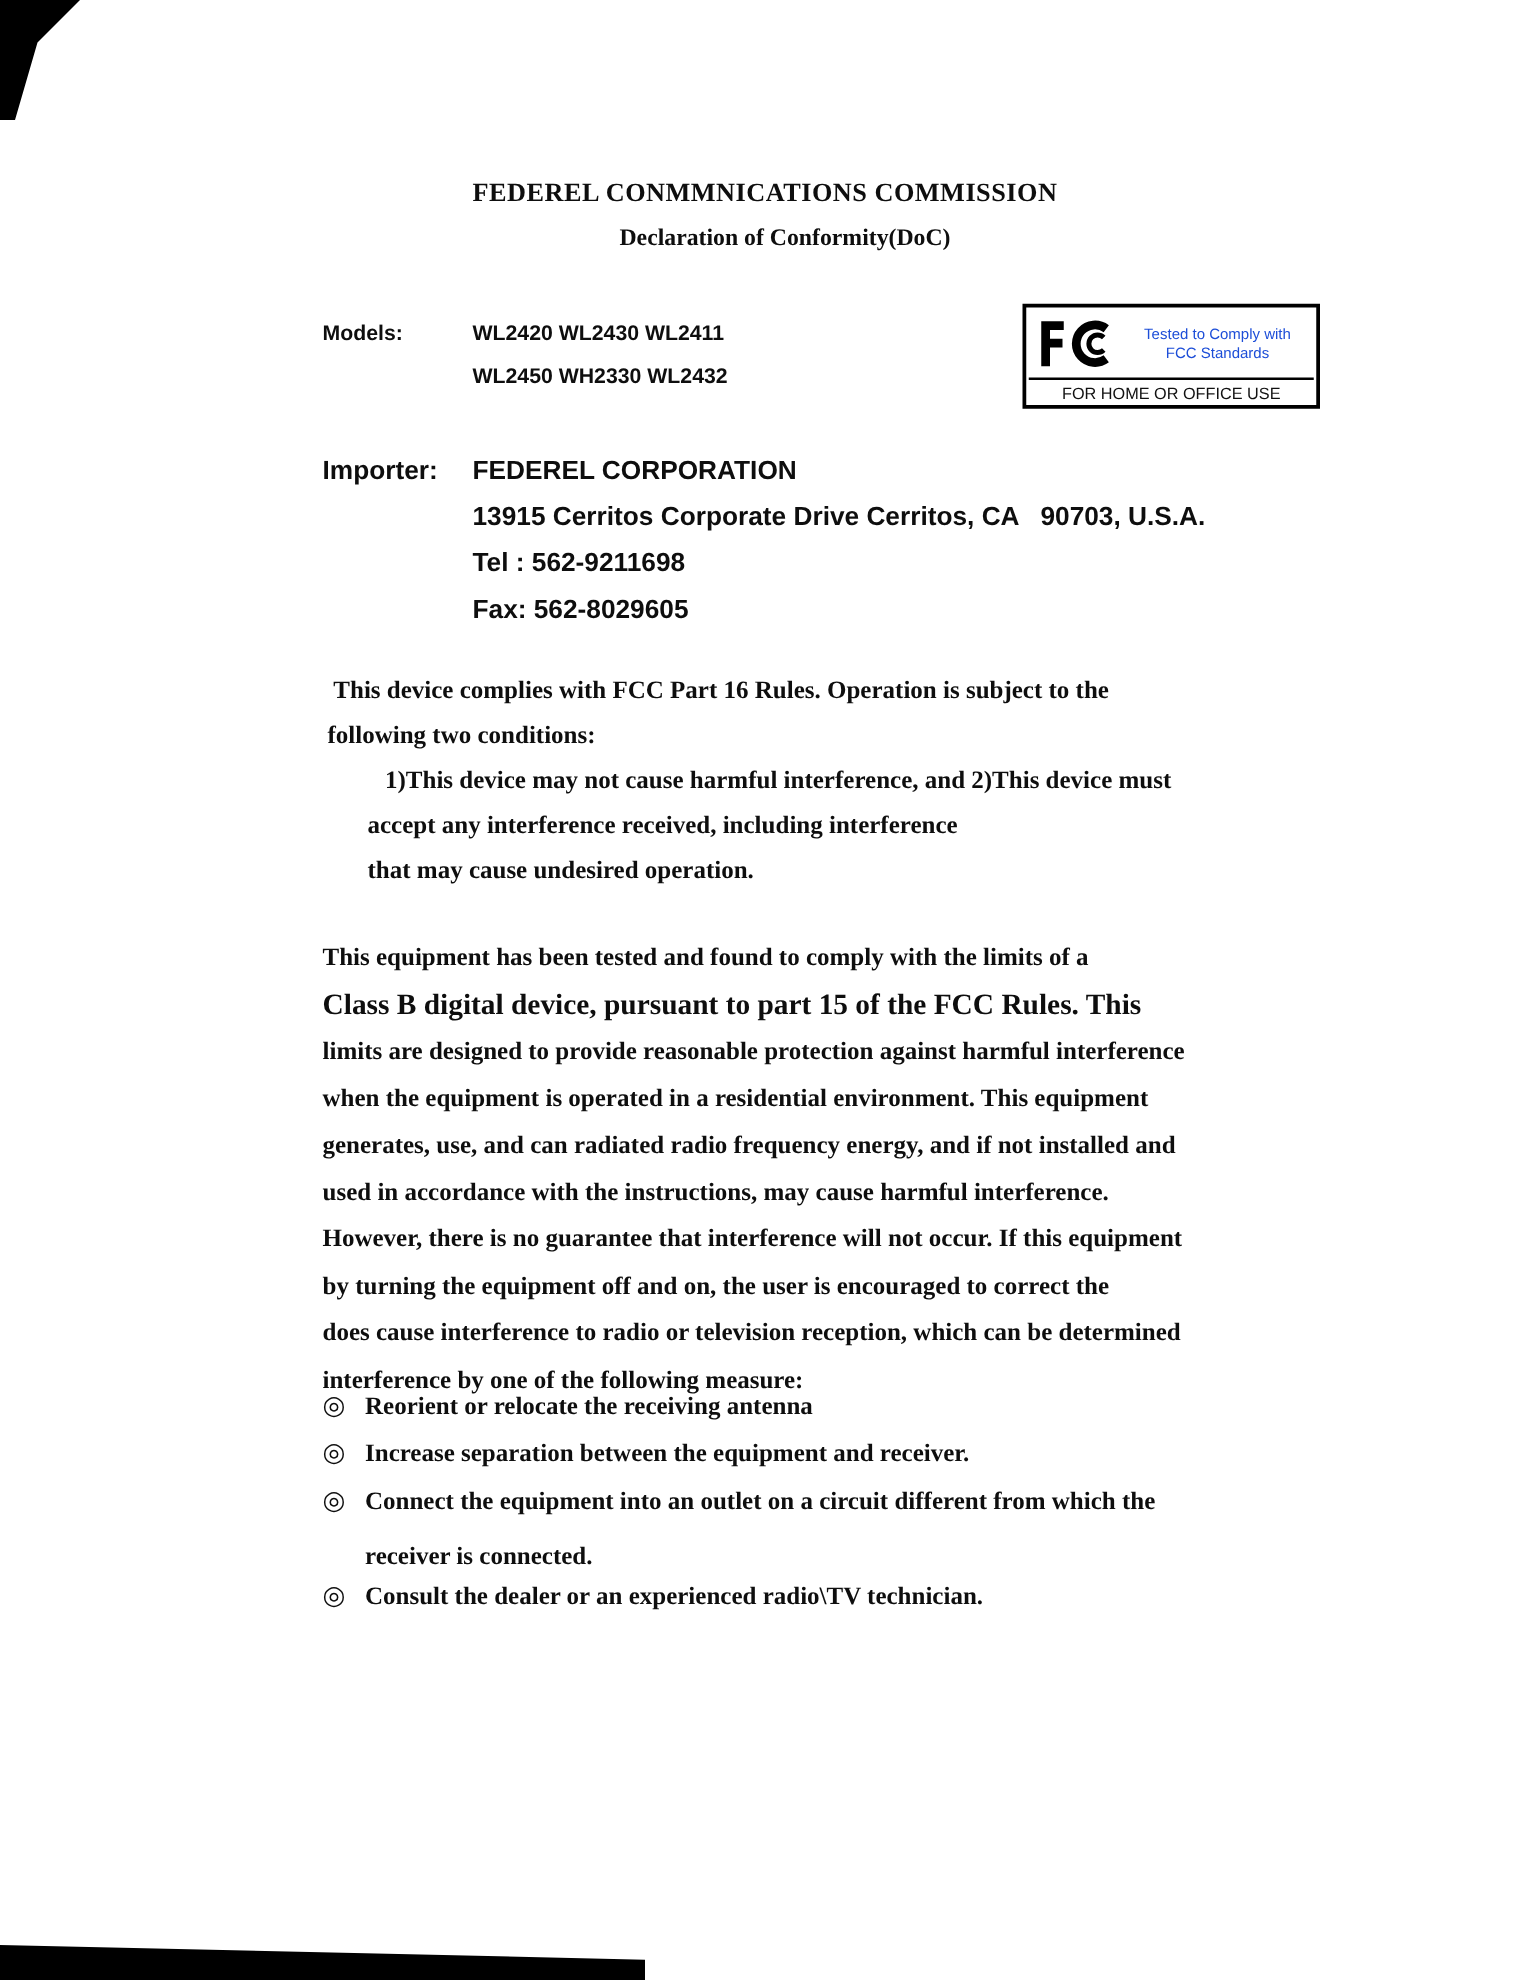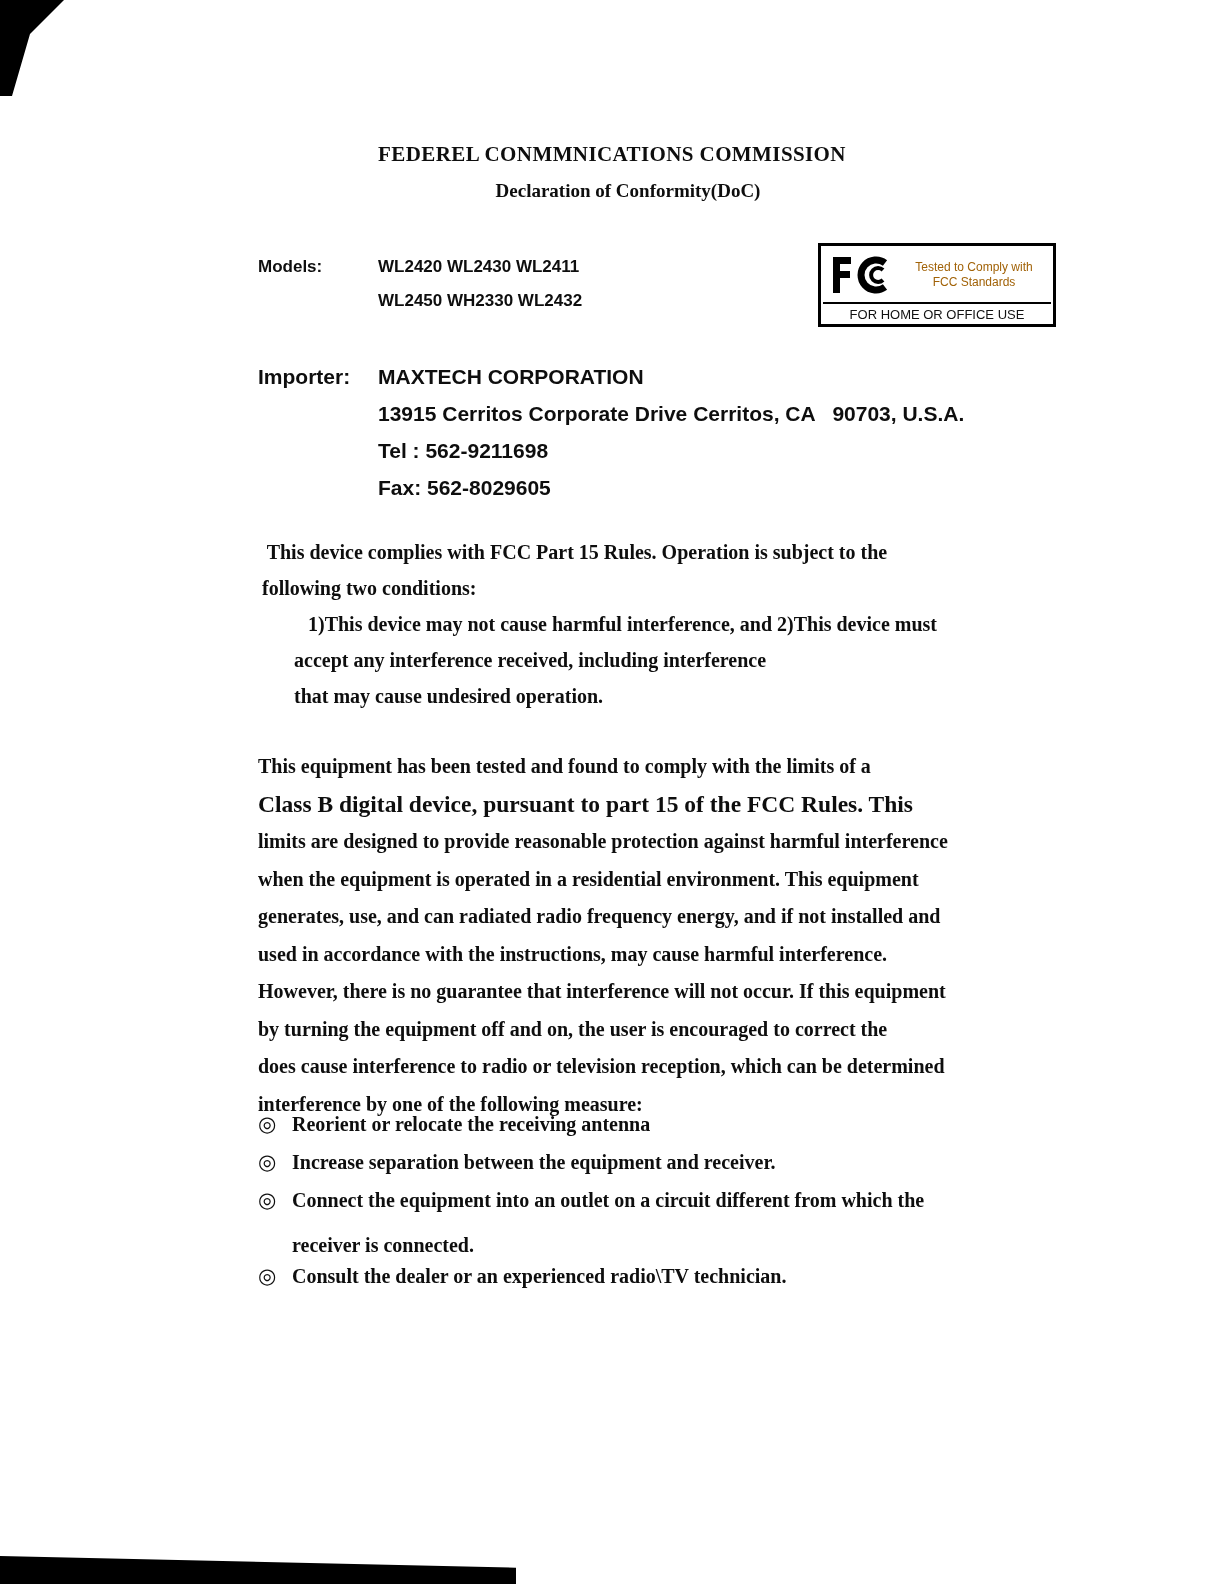--- a/index.html
+++ b/index.html
@@ -42,21 +42,21 @@
   .field-row { display: flex; }
   .field-label { width: 120px; flex: 0 0 120px; white-space: pre; }
   .field-value { white-space: pre; }
 
   .fcc-box {
     position: absolute; left: 818px; top: 243px; width: 238px; height: 84px;
     border: 3px solid #000; background: #fff;
   }
   .fcc-top { display: flex; align-items: center; height: 56px; padding: 2px 4px 0 6px; }
   .fcc-logo { width: 72px; height: 48px; flex: 0 0 72px; }
-  .fcc-claim { flex: 1; text-align: center; font-size: 12px; line-height: 15px; color: #a16207; }
+  .fcc-claim { flex: 1; text-align: center; font-size: 12px; line-height: 15px; color: #1d4ed8; }
   .fcc-footer {
     border-top: 2px solid #000; margin: 0 2px;
     text-align: center; font-size: 13px; line-height: 20px; padding-top: 1px; color: #111;
   }
 
   .conditions-block { position: absolute; top: 534px; left: 262px; width: 830px; font-weight: bold; font-size: 20px; line-height: 36px; }
   .conditions-sub { margin-left: 32px; }
   .conditions-sub .first { padding-left: 14px; }
   .text-line { white-space: pre; }
 
@@ -106,38 +106,38 @@
         <div>Tested to Comply with</div>
         <div>FCC Standards</div>
       </span>
     </div>
     <div class="fcc-footer sans">FOR HOME OR OFFICE USE</div>
   </div>
 
   <div class="importer-block sans">
     <div class="field-row">
       <span class="field-label">Importer:</span>
-      <span class="field-value">MAXTECH CORPORATION</span>
+      <span class="field-value">FEDEREL CORPORATION</span>
     </div>
     <div class="field-row">
       <span class="field-label"></span>
       <span class="field-value">13915 Cerritos Corporate Drive Cerritos, CA   90703, U.S.A.</span>
     </div>
     <div class="field-row">
       <span class="field-label"></span>
       <span class="field-value">Tel : 562-9211698</span>
     </div>
     <div class="field-row">
       <span class="field-label"></span>
       <span class="field-value">Fax: 562-8029605</span>
     </div>
   </div>
 
   <div class="conditions-block">
-    <div class="text-line"> This device complies with FCC Part 15 Rules. Operation is subject to the</div>
+    <div class="text-line"> This device complies with FCC Part 16 Rules. Operation is subject to the</div>
     <div class="text-line">following two conditions:</div>
     <div class="conditions-sub">
       <div class="text-line first">1)This device may not cause harmful interference, and 2)This device must</div>
       <div class="text-line">accept any interference received, including interference</div>
       <div class="text-line">that may cause undesired operation.</div>
     </div>
   </div>
 
   <div class="body-block">
     <div class="text-line">This equipment has been tested and found to comply with the limits of a</div>

